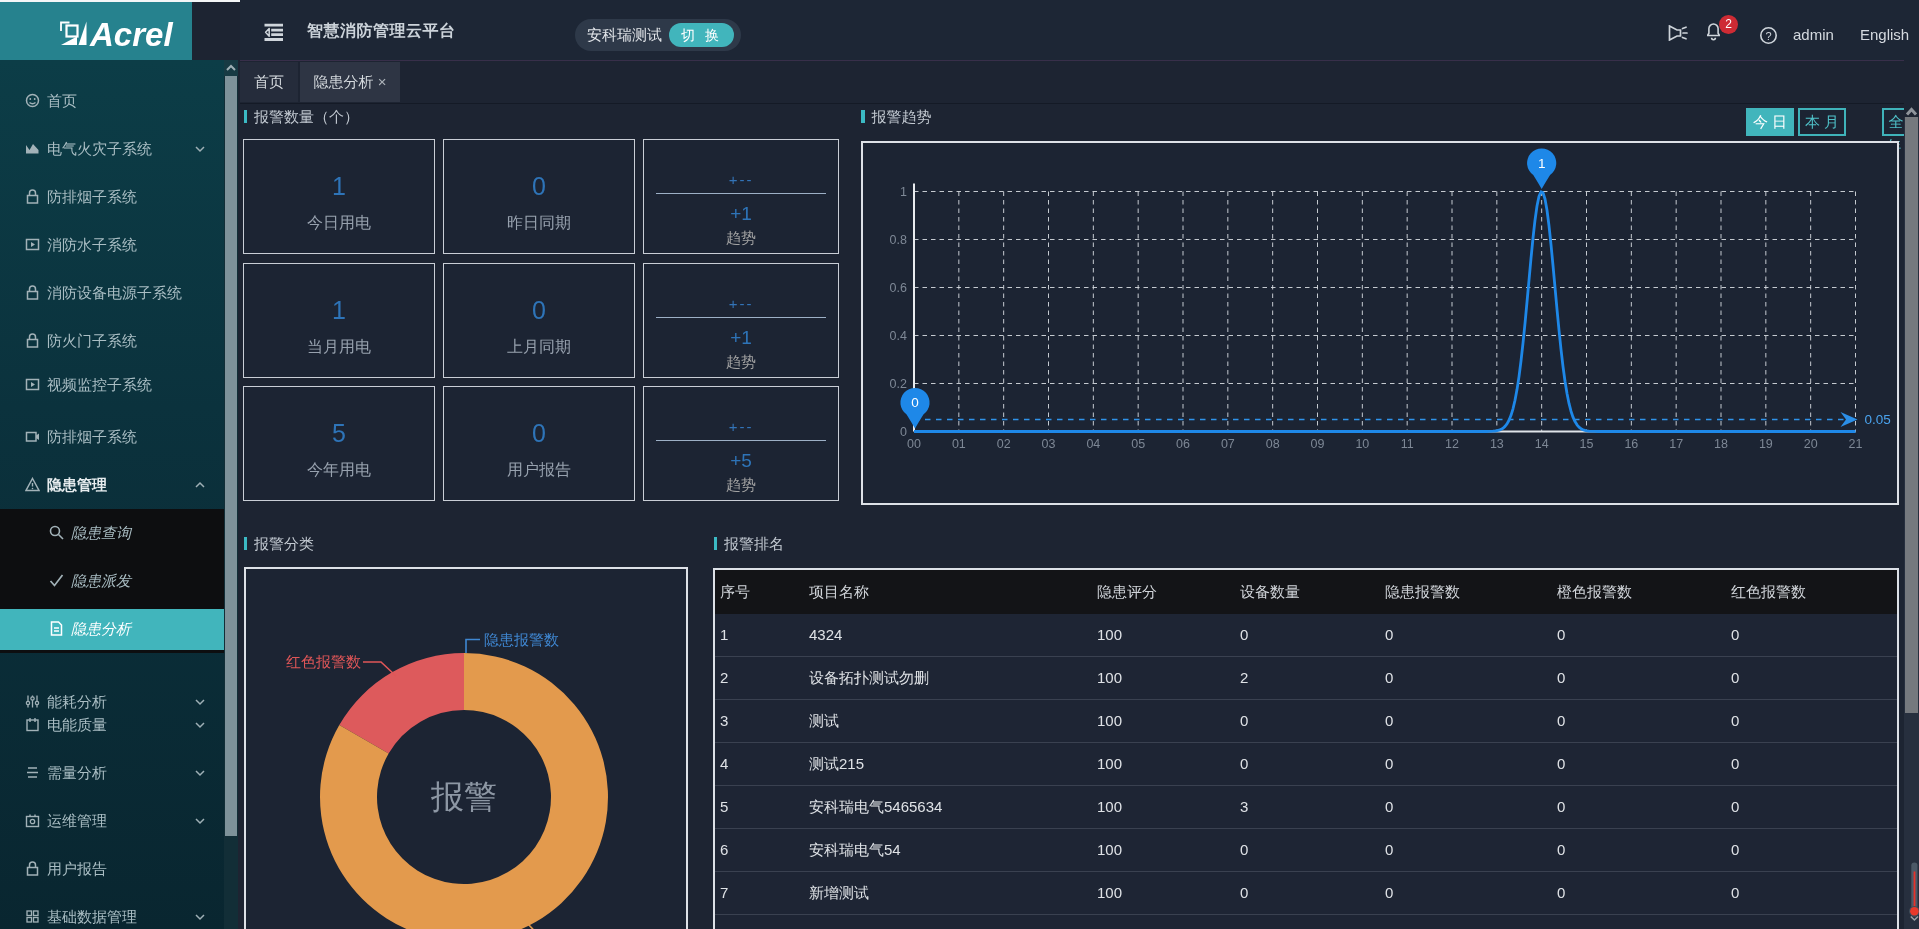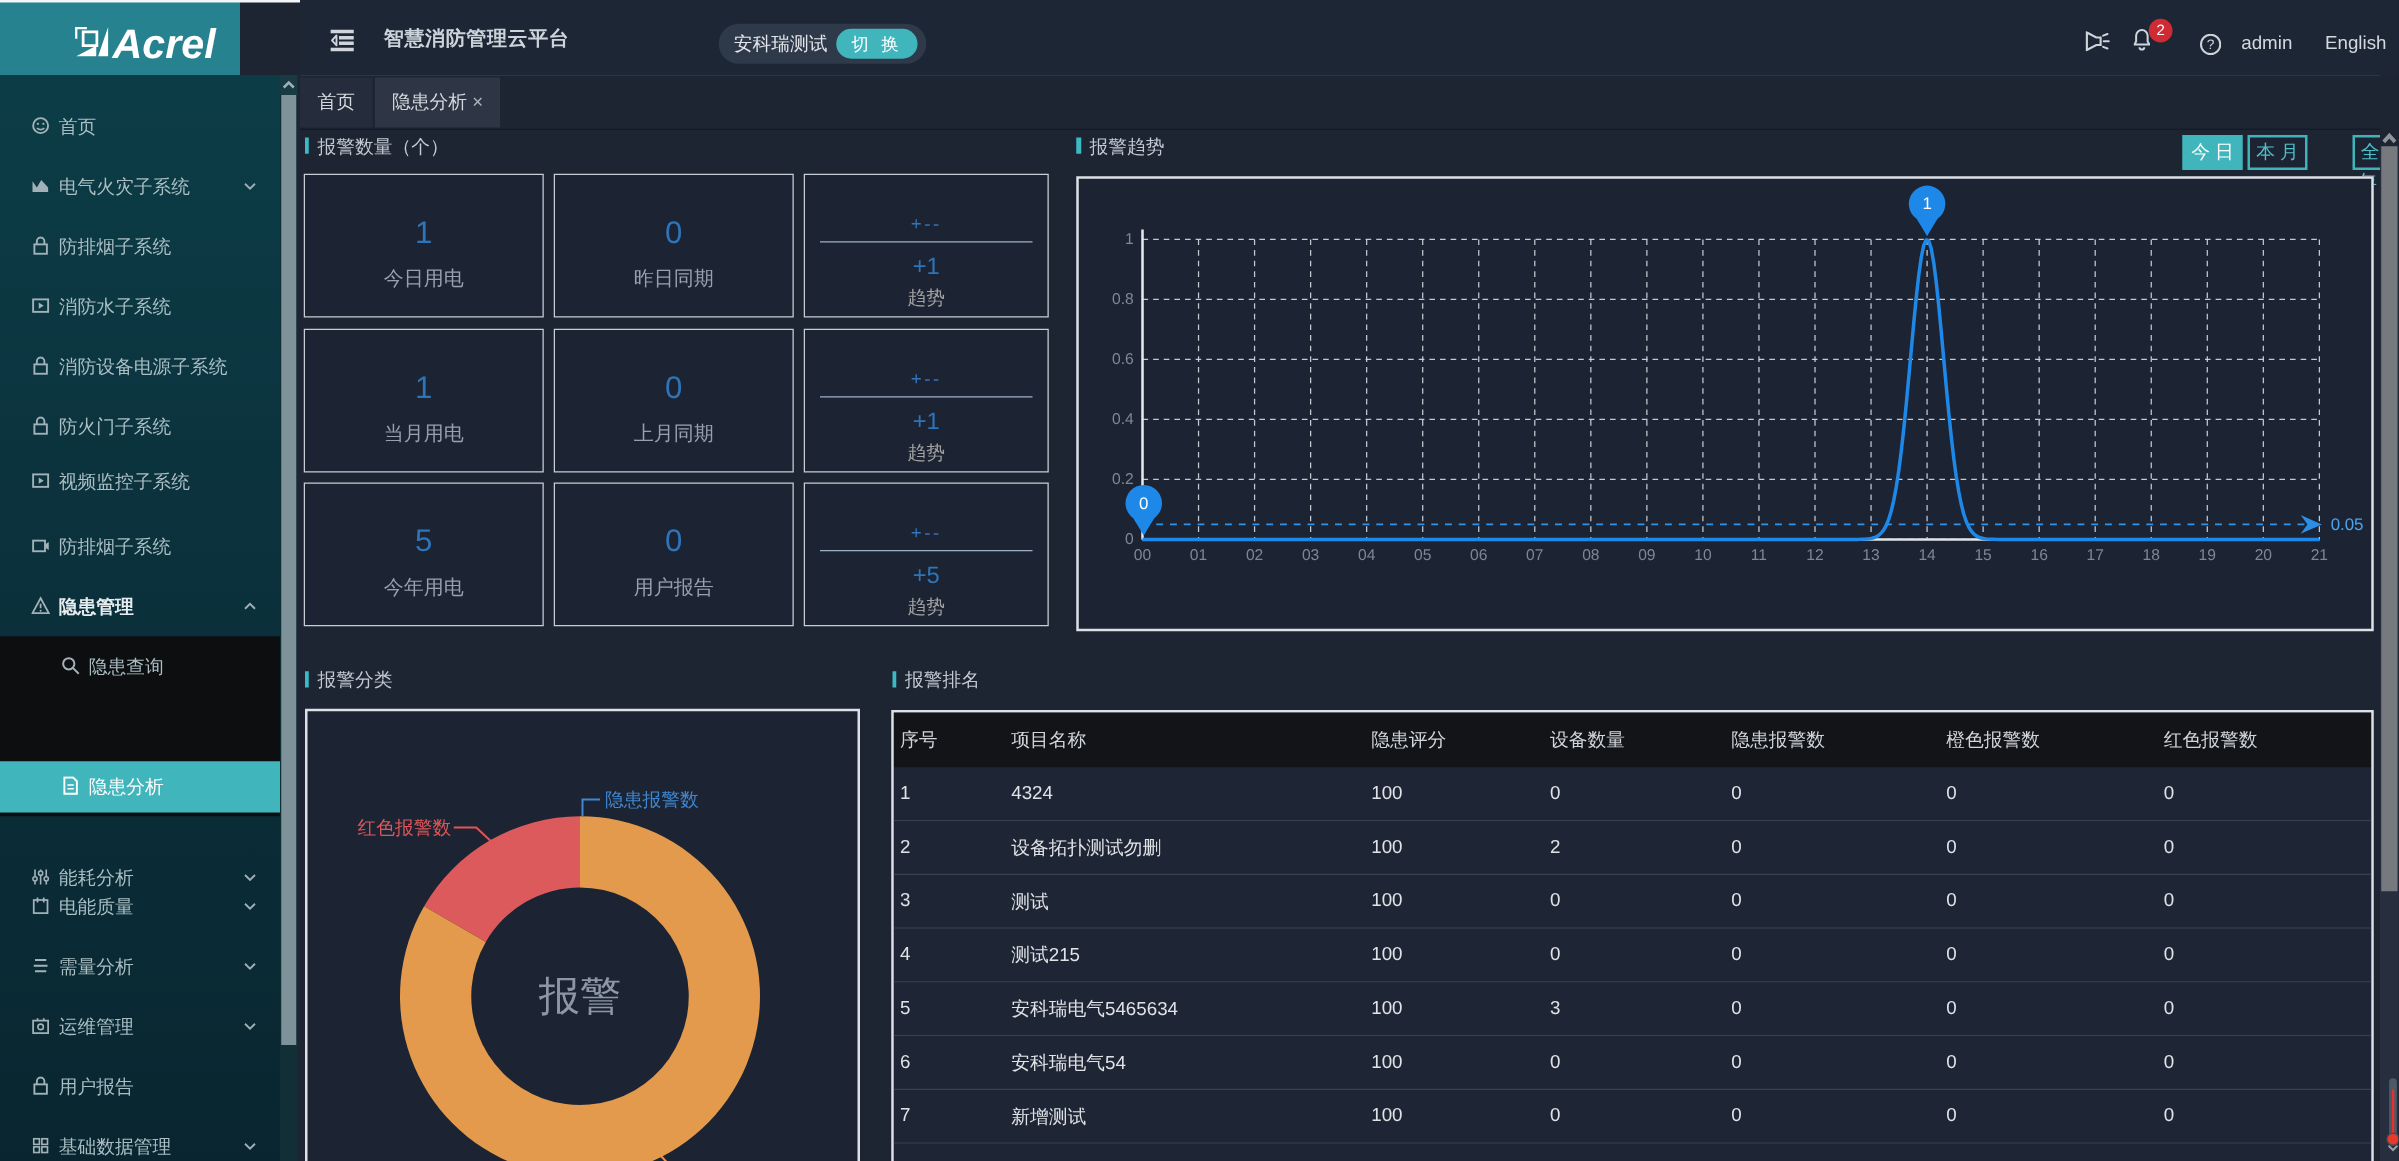--- a/index.html
+++ b/index.html
@@ -20,21 +20,21 @@
 #english { left:1860px; top:26px; font-size:15px; color:#d4d9df; }
 #badge { left:1719px; top:14.5px; width:19px; height:19px; background:#ce2b34; border-radius:50%; color:#fff; font-size:12px; text-align:center; line-height:19px; }
 
 #sidebar { left:0; top:60px; width:224px; height:869px; background:linear-gradient(180deg,#0c3d47 0%,#0b323d 40%,#092630 100%); }
 .mitem { position:absolute; left:0; width:224px; height:48px; }
 .mitem .txt { position:absolute; left:47px; top:15px; font-size:15px; color:#aabec4; }
 .mitem .ic { position:absolute; left:25px; top:16px; }
 .mitem .chev { position:absolute; left:194px; top:20px; }
 #submenu { position:absolute; left:0; top:449px; width:224px; height:144px; background:#0d0e10; }
 .sitem { position:absolute; left:0; width:224px; height:48px; }
-.sitem .txt { position:absolute; left:71px; top:15px; font-size:15px; color:#aabec4; }
+.sitem .txt { position:absolute; left:71px; top:15px; font-size:15px; color:#aabec4;font-style:italic; }
 .sitem .ic { position:absolute; left:49px; top:16px; }
 .sactive { background:#41b5bc; }
 .sactive .txt { top:11.5px; }
 .sactive .ic { top:12.5px; }
 .sactive .txt { color:#fff; }
 #sscroll { left:224px; top:60px; width:14px; height:869px; background:#122e37; }
 #sscroll .arr { position:absolute; left:0; top:0; width:14px; height:16px; background:#173a43; }
 #sscroll .thumb { position:absolute; left:1px; top:16px; width:12px; height:760px; background:#7e929a; }
 
 #main { left:240px; top:61px; width:1664px; height:868px; background:#1d2432; }
@@ -243,20 +243,26 @@
           </svg>
         </div>
       </div>
     <div id="submenu">
       <div class="sitem" style="top:0px">
         <svg class="ic" width="15" height="15" viewBox="0 0 15 15">
             <circle cx="6" cy="6" r="4.5" fill="none" stroke="#a2b2b8" stroke-width="1.6"></circle>
             <path d="M9.5 9.5 L14 14" stroke="#a2b2b8" stroke-width="1.6"></path>
           </svg>
         <span class="txt">隐患查询</span>
+      </div>
+      <div class="sitem" style="top:48px">
+        <svg class="ic" width="15" height="15" viewBox="0 0 15 15">
+            <path d="M1.5 8 L5.5 12.5 L13.5 2" fill="none" stroke="#a2b2b8" stroke-width="1.7"></path>
+          </svg>
+        <span class="txt">隐患派发</span>
       </div>
       <div class="sitem sactive" style="top:99.5px;height:41px">
         <svg class="ic" width="15" height="15" viewBox="0 0 15 15">
             <path d="M2.5 1 h7 l3 3 v10 h-10 z" fill="none" stroke="#fff" stroke-width="1.5"></path>
             <path d="M5 7 h5 M5 10 h5" stroke="#fff" stroke-width="1.3"></path>
           </svg>
         <span class="txt">隐患分析</span>
       </div>
     </div>
   </div>

